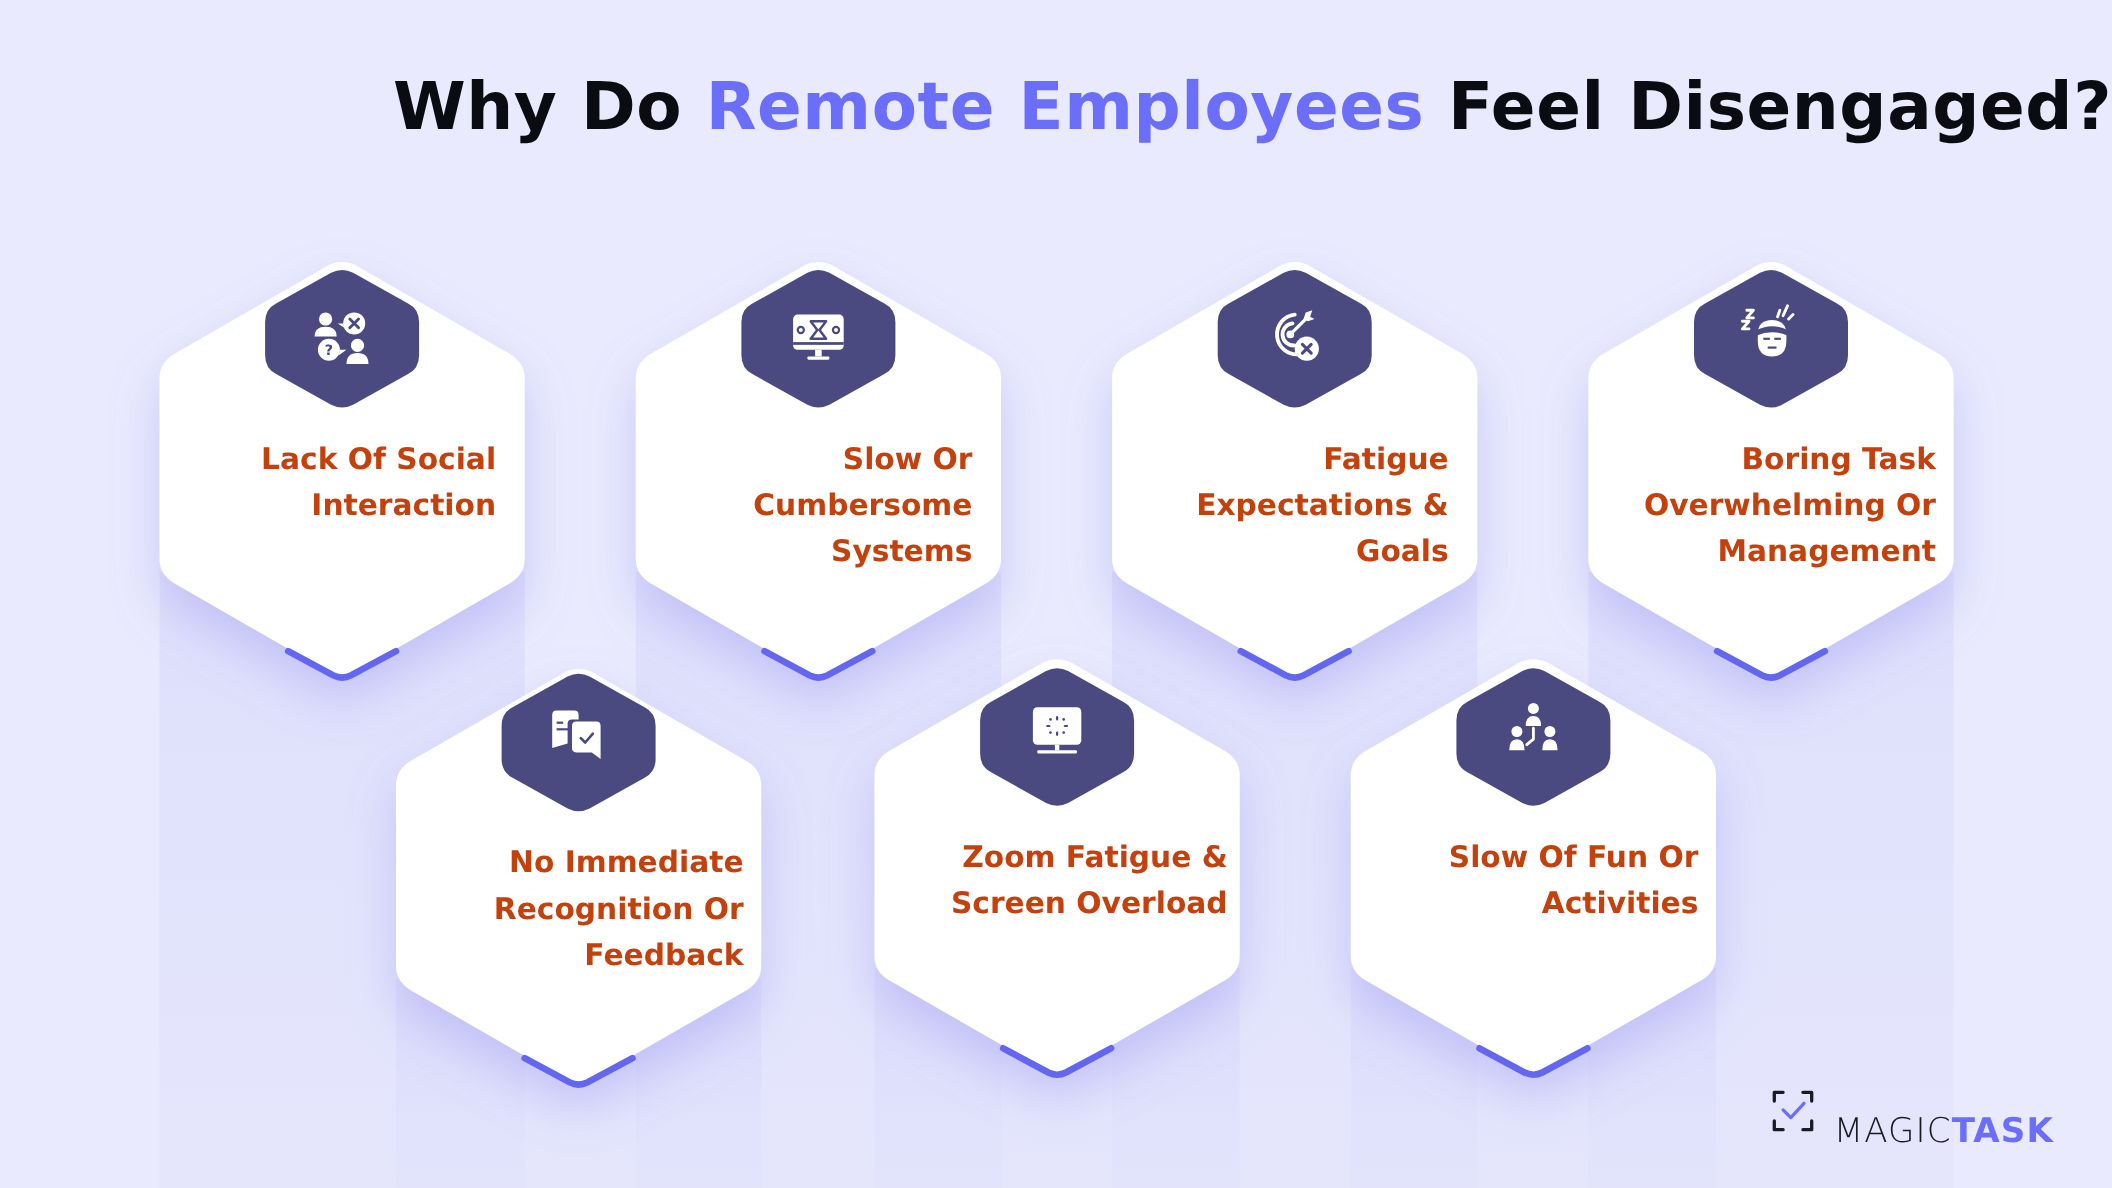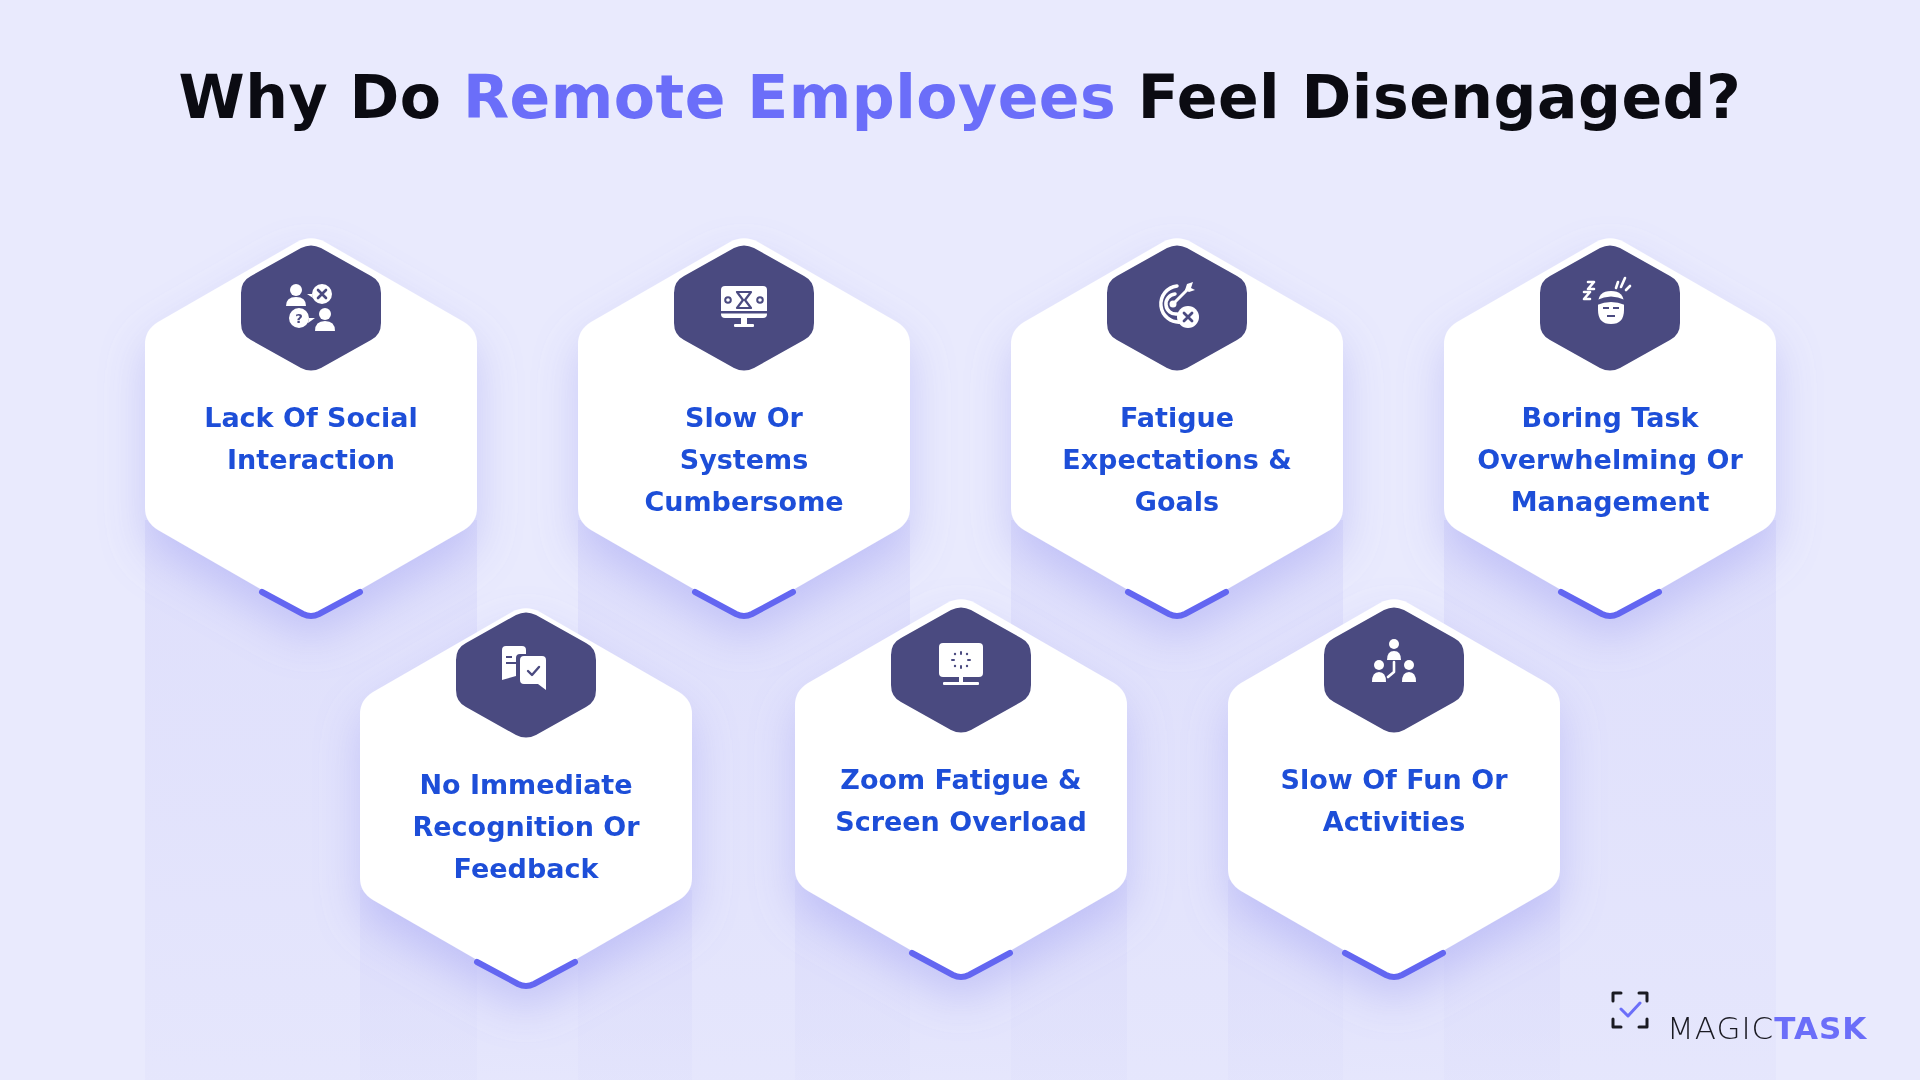--- a/index.html
+++ b/index.html
@@ -4,34 +4,34 @@
 <style>
   html, body { margin: 0; padding: 0; }
   body {
     width: 1920px; height: 1080px; overflow: hidden;
     background: #E9EAFD;
     font-family: "Liberation Sans", "DejaVu Sans", sans-serif;
     position: relative;
   }
   .title {
     position: absolute; left: 0; top: 62px; width: 1920px;
-    text-align: center; font-size: 60px; font-weight: 700;
+    text-align: right; font-size: 60px; font-weight: 700;
     letter-spacing: 0.5px; color: #0B0B12;
     font-family: "DejaVu Sans", sans-serif;
   }
   .title .accent { color: #6B6EF9; }
   .column {
     position: absolute; bottom: 0;
     background: linear-gradient(180deg, rgba(214,214,250,0.55) 0%, rgba(222,223,251,0.35) 100%);
   }
   svg.stage { position: absolute; left: 0; top: 0; }
   .card-text {
-    position: absolute; width: 280px; text-align: center;
+    position: absolute; width: 280px; text-align: right;
     font-family: "DejaVu Sans", sans-serif; font-weight: 700;
-    font-size: 27px; line-height: 42px; color: #1d4ed8;
+    font-size: 27px; line-height: 42px; color: #c2410c;
   }
   .card-text span { display: block; }
   .icon-box {
     position: absolute; width: 60px; height: 60px;
     display: flex; align-items: center; justify-content: center;
   }
   .logo {
     position: absolute; left: 1611px; top: 990px; height: 40px;
     display: flex; align-items: center; gap: 18px;
   }
@@ -195,22 +195,22 @@
     <path d="M28 26 L28 36 L22 41" fill="none" stroke="#FFFFFF" stroke-width="2.6" stroke-linecap="round" stroke-linejoin="round"></path>
   </svg>
 </div>
 
 <div class="card-text" style="left:171px;top:397px;">
   <span>Lack Of Social</span>
   <span>Interaction</span>
 </div>
 <div class="card-text" style="left:604px;top:397px;">
   <span>Slow Or</span>
+  <span>Cumbersome</span>
   <span>Systems</span>
-  <span>Cumbersome</span>
 </div>
 <div class="card-text" style="left:1037px;top:397px;">
   <span>Fatigue</span>
   <span>Expectations &amp;</span>
   <span>Goals</span>
 </div>
 <div class="card-text" style="left:1460px;top:397px;width:300px;">
   <span>Boring Task</span>
   <span>Overwhelming Or</span>
   <span>Management</span>

